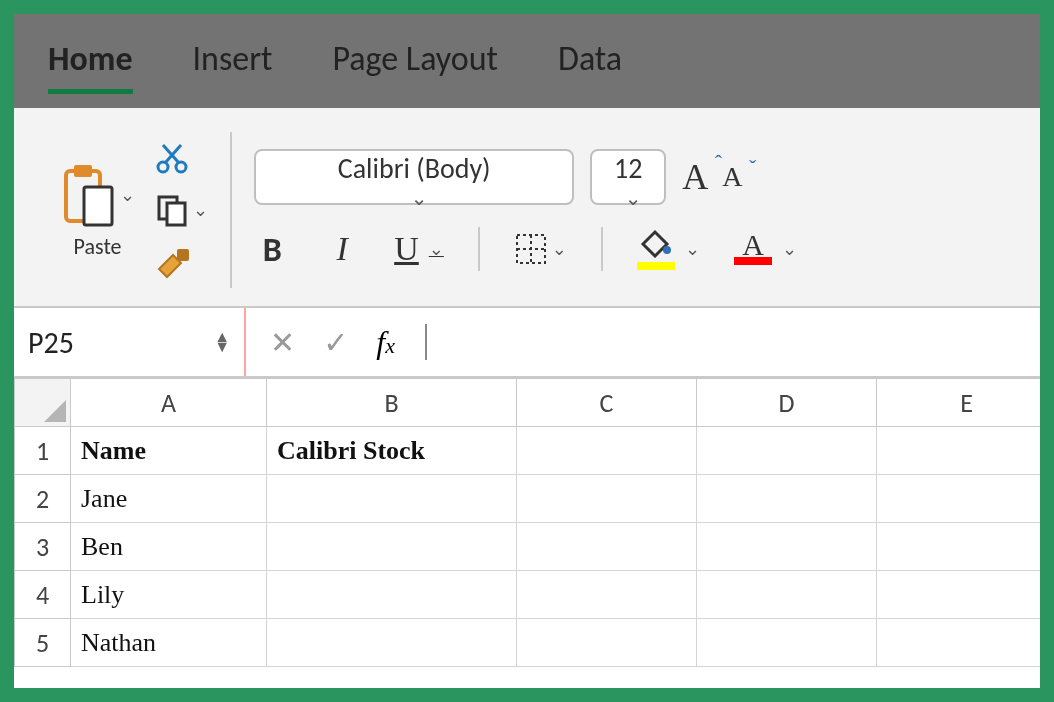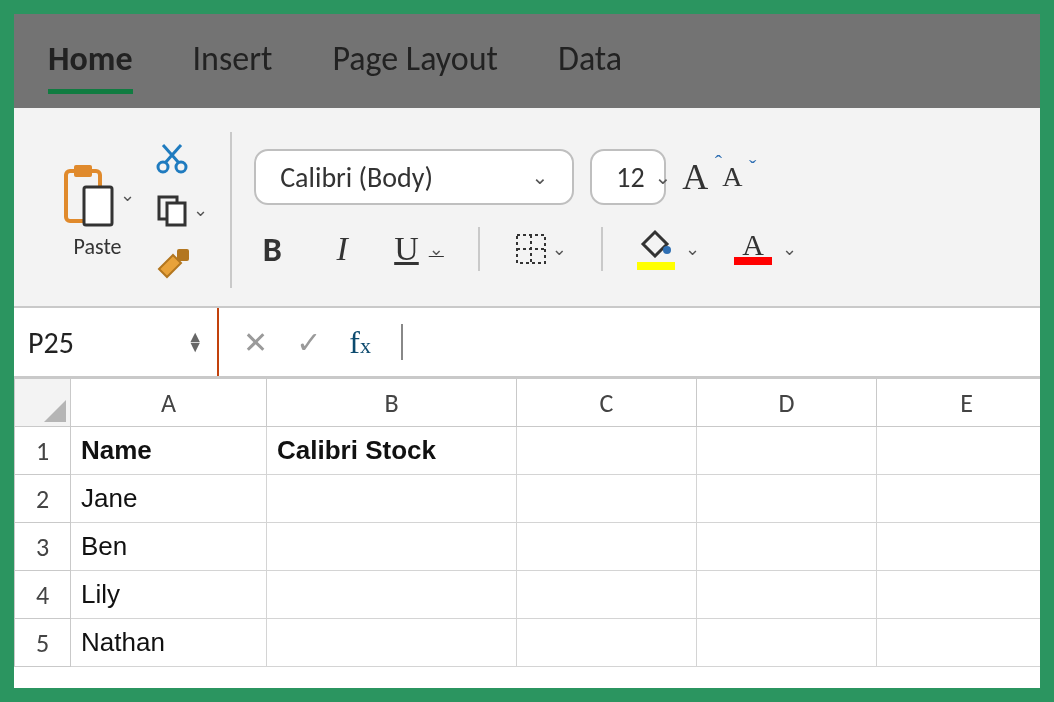--- a/index.html
+++ b/index.html
@@ -107,25 +107,26 @@
     display:flex;
     align-items:center;
     gap:34px;
   }
   .combo {
     display:flex;
     align-items:center;
     justify-content:space-between;
     background:#fff;
     border:2px solid #bfbfbf;
-    border-radius:14px;
+    border-radius:8px;
     height:56px;
-    padding:0 24px;
+    padding:0 14px;
     font-size:28px;
     color:#333;
+    flex-direction:column;
   }
   .font-name { width: 320px; }
   .font-size { width: 76px; }
   .chev { font-size:20px; color:#555; margin-left:10px; }
 
   .fmt-btn {
     font-size:34px;
     font-family: "Times New Roman", serif;
     color:#333;
     min-width:36px;
@@ -175,40 +176,41 @@
 
   
   .namebar {
     display:flex;
     align-items:stretch;
     height:70px;
     border-bottom:2px solid #c9c9c9;
     background:#fff;
   }
   .name-box{
-    width:205px;
+    width:232px;
     display:flex;
     align-items:center;
     justify-content:space-between;
     padding:0 14px;
     font-size:30px;
     color:#222;
-    border-right:2px solid #c2410c;
+    border-right:2px solid #fca5a5;
   }
   .spinner{
     display:flex; flex-direction:column; line-height:10px; color:#666; font-size:16px;
   }
   .fb-btns{
     display:flex; align-items:center; gap:28px; padding:0 24px;
     color:#9a9a9a; font-size:30px;
   }
   .fx{
     font-family:"Times New Roman",serif;
+    font-style:italic;
     font-size:32px;
-    color:#0c4a6e;
+    color:#000000;
   }
   .formula-input{
     flex:1; border:none; outline:none; font-size:26px; padding:0 8px;
   }
   .formula-caret{
     width:2px; height:36px; background:#888; align-self:center; margin-left:6px;
   }
 
   
   .sheet {
@@ -253,21 +255,21 @@
     color:#444;
     text-align:center;
   }
   td.cell{
     height:48px;
     border:1px solid #d4d4d4;
     font-size:26px;
     padding:0 10px;
     color:#111;
     background:#fff;
-    font-family: Liberation Sans, sans-serif;
+    font-family: Liberation Serif, serif;
     white-space:nowrap;
   }
   td.cell.bold{ font-weight:700; }
   col.cA{ width:196px;}
   col.cB{ width:250px;}
   col.cC{ width:180px;}
   col.cD{ width:180px;}
   col.cE{ width:180px;}
 </style>
 </head>

